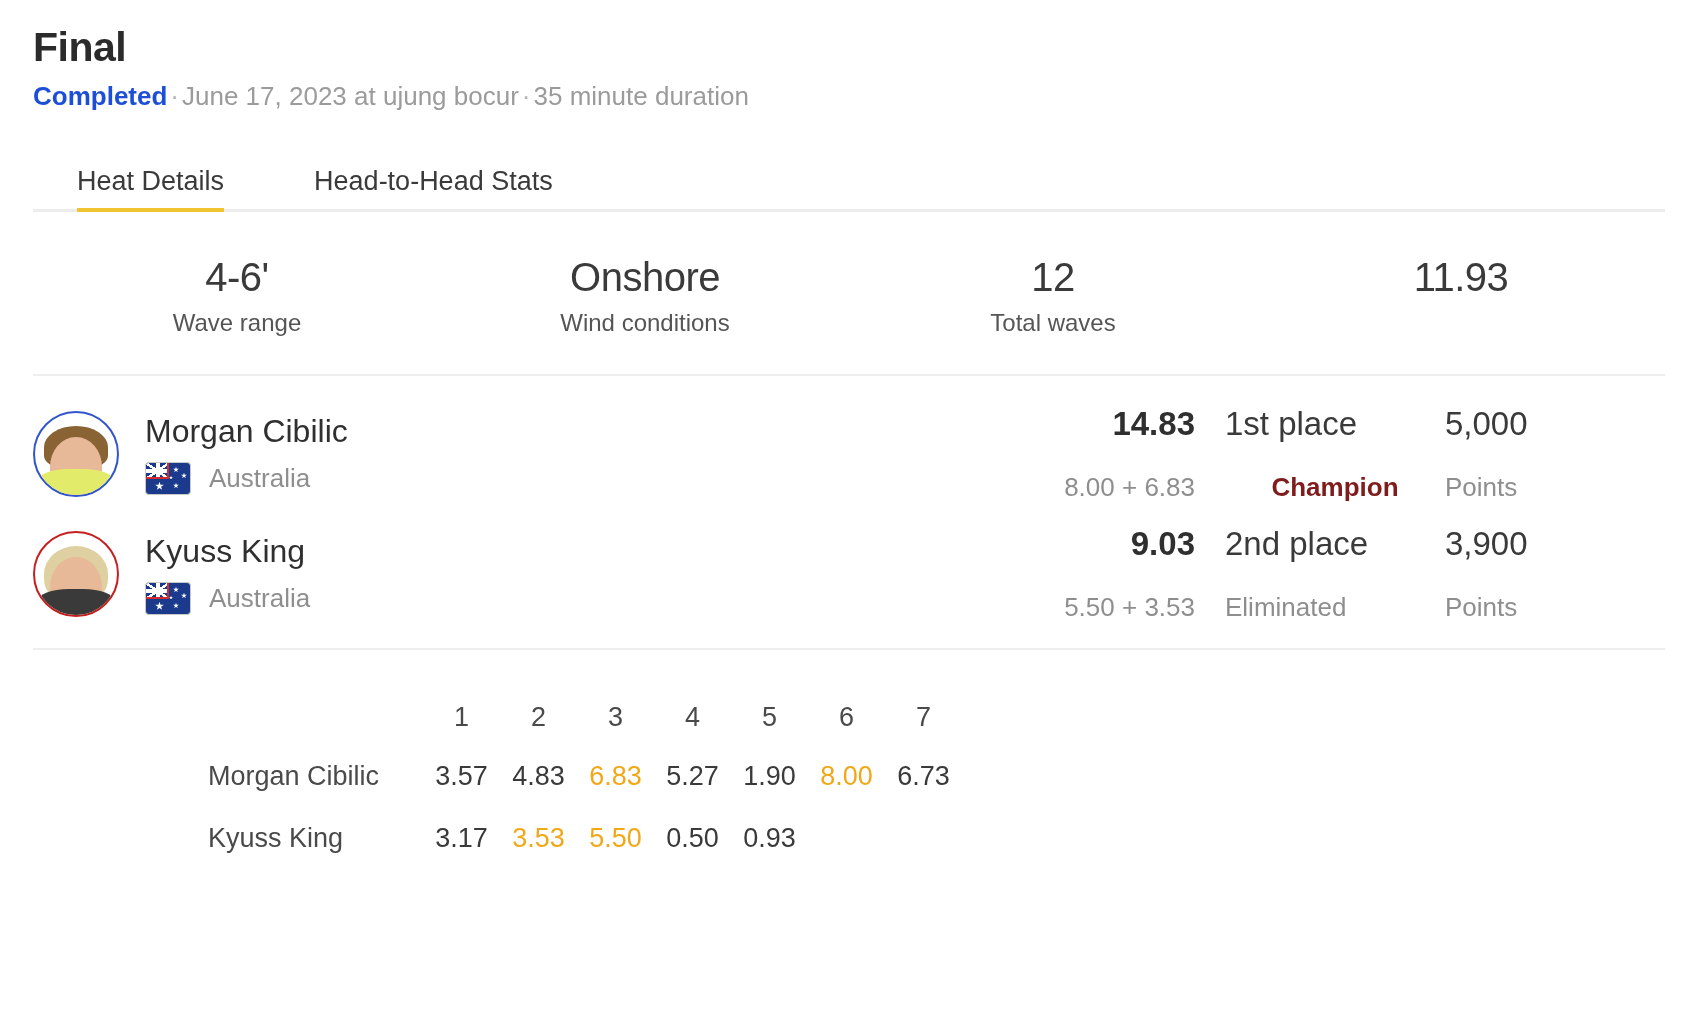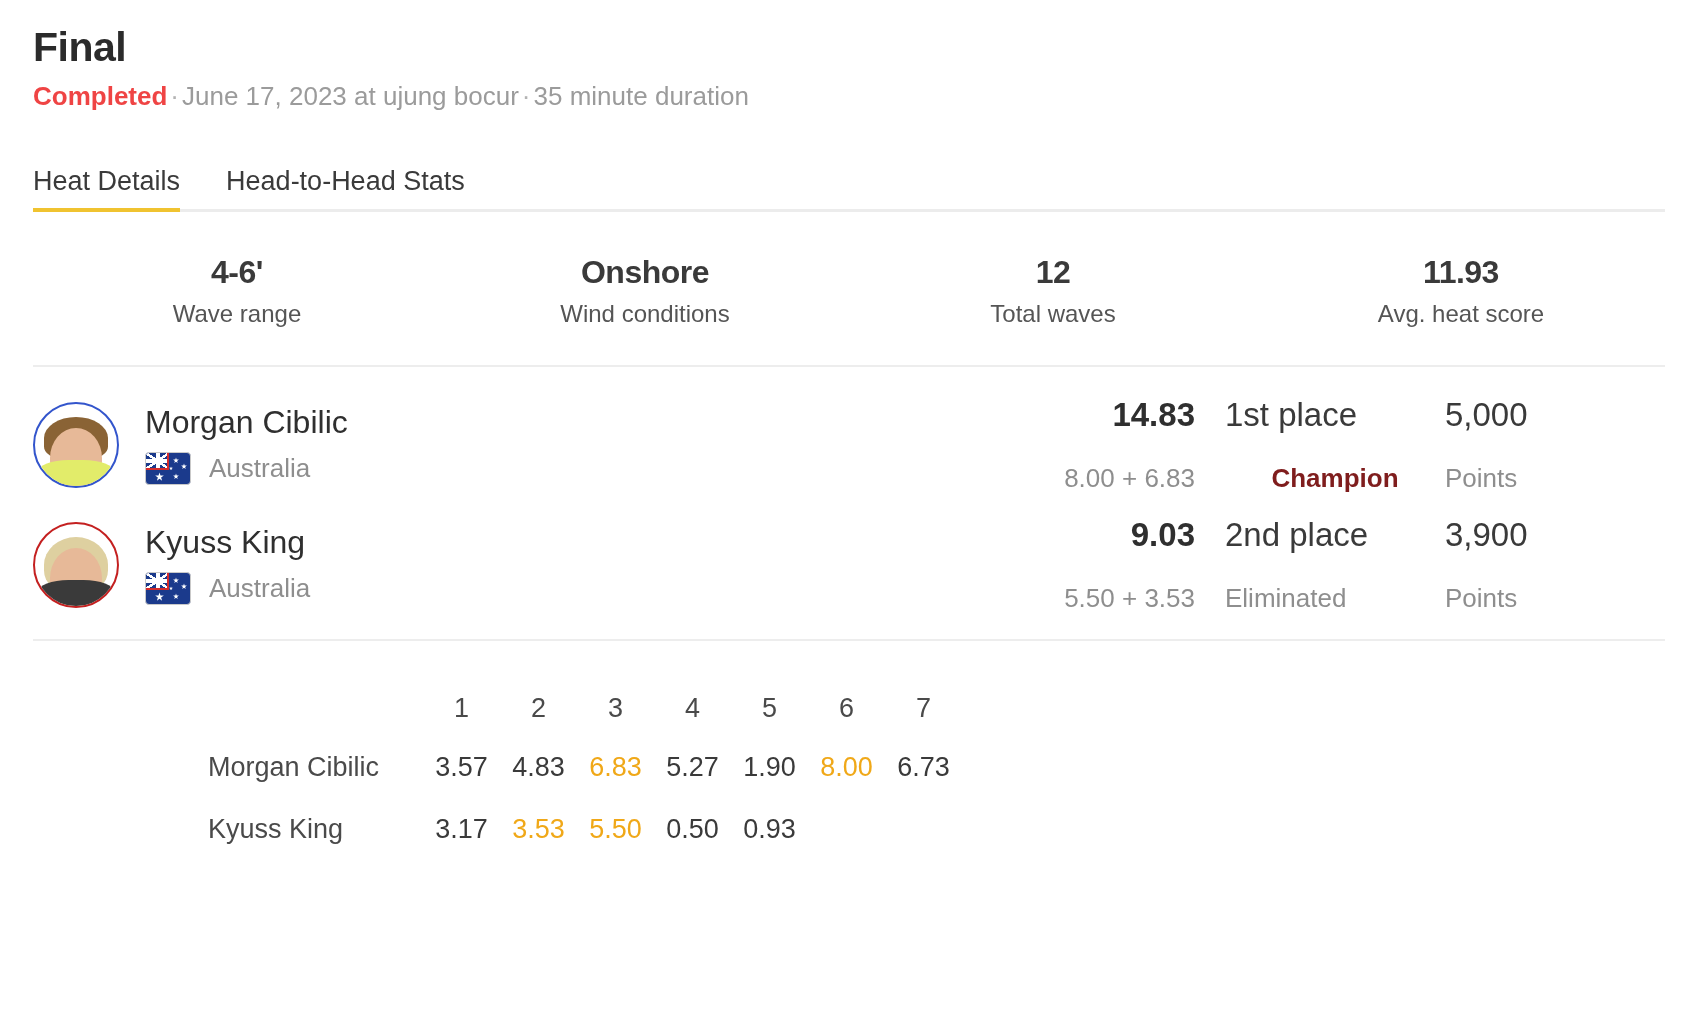--- a/index.html
+++ b/index.html
@@ -32,21 +32,21 @@
   }
 
   .heat-subtitle {
     margin-top: 8px;
     font-size: 26px;
     color: #9b9b9b;
     line-height: 1.3;
     white-space: nowrap;
   }
   .heat-subtitle .status {
-    color: #ef4444;
+    color: #1d4ed8;
     font-weight: bold;
   }
   .heat-subtitle .sep { color: #b3b3b3; padding: 0 3px; }
 
   
   .tabs {
     margin-top: 42px;
     display: flex;
     align-items: flex-end;
     gap: 0;
@@ -55,20 +55,21 @@
     height: 56px;
   }
   .tab {
     font-size: 27px;
     color: #3a3a3a;
     padding: 0 24px 14px 0;
     line-height: 1;
     position: relative;
     cursor: pointer;
     white-space: nowrap;
+    margin-left: 44px;
   }
   .tab:first-child { padding-right: 46px; }
   .tab.active::after {
     content: "";
     position: absolute;
     left: 0;
     right: 46px;
     bottom: -3px;
     height: 4px;
     background: #f0c330;
@@ -78,22 +79,22 @@
   .stats {
     display: flex;
     padding: 42px 0 36px 0;
     border-bottom: 2px solid #ededed;
   }
   .stat {
     flex: 1 1 25%;
     text-align: center;
   }
   .stat-value {
-    font-size: 32px;
-    font-weight: bold;
+    font-size: 40px;
+    font-weight: normal;
     color: #3a3a3a;
     line-height: 1.15;
     letter-spacing: -0.5px;
   }
   .stat-label {
     margin-top: 9px;
     font-size: 24px;
     color: #555555;
     line-height: 1.2;
   }
@@ -326,21 +327,20 @@
     <div class="stat">
       <div class="stat-value">Onshore</div>
       <div class="stat-label">Wind conditions</div>
     </div>
     <div class="stat">
       <div class="stat-value">12</div>
       <div class="stat-label">Total waves</div>
     </div>
     <div class="stat">
       <div class="stat-value">11.93</div>
-      <div class="stat-label">Avg. heat score</div>
     </div>
   </div>
 
   <div class="athletes">
 
     <div class="athlete-row">
       <div class="athlete-identity">
         <div class="avatar ring-blue morgan">
           <div class="hair"></div>
           <div class="face"></div>

